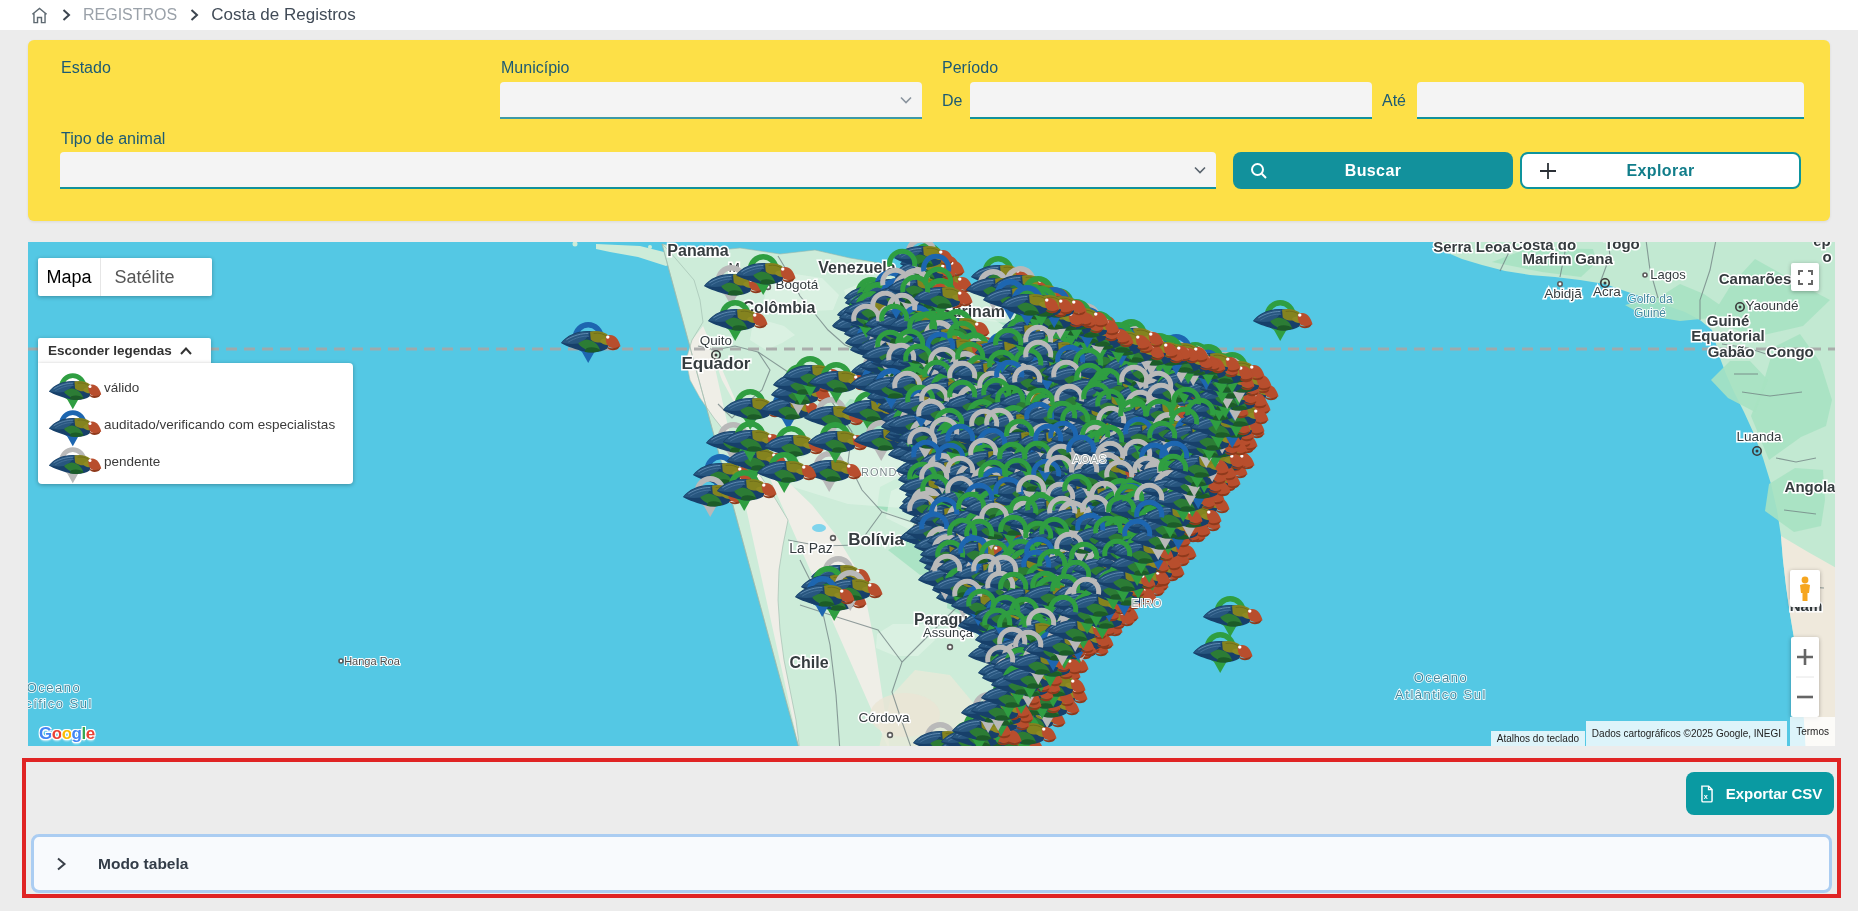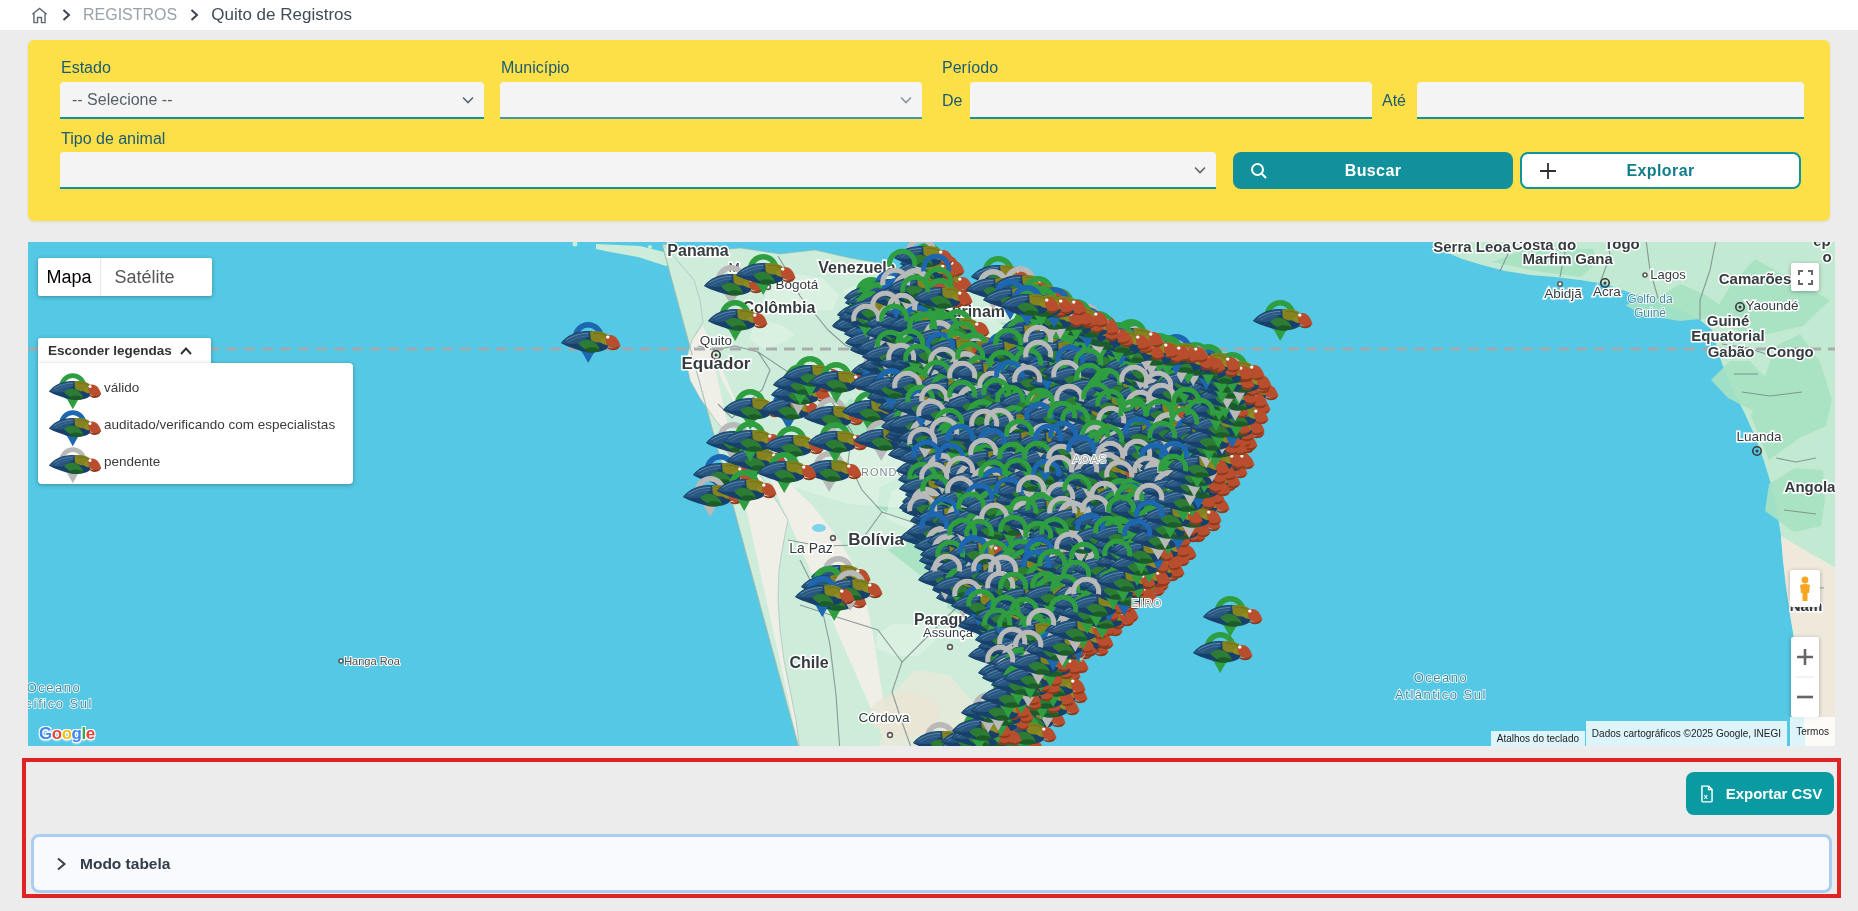--- a/index.html
+++ b/index.html
@@ -20,28 +20,24 @@
  <svg width="19" height="19" viewBox="0 0 24 24" fill="none" stroke="#5f6a72" stroke-width="1.8">
       <path d="M3 10.5 L12 3 L21 10.5 M5 9.5 V21 H9.5 V14.5 H14.5 V21 H19 V9.5"></path>
     </svg>
  <svg class="sep" width="10" height="14" viewBox="0 0 10 14" fill="none" stroke="#3c454f" stroke-width="2">
       <path d="M2.5,2 L8,7 L2.5,12"></path>
     </svg>
     <span>REGISTROS</span>
     <svg class="sep" width="10" height="14" viewBox="0 0 10 14" fill="none" stroke="#3c454f" stroke-width="2">
       <path d="M2.5,2 L8,7 L2.5,12"></path>
     </svg>
-    <span class="cur">Quito de Registros</span>
+    <span class="cur">Costa de Registros</span>
 </div>
 <div class="card">
  <div class="lbl" style="left:33px;top:19px">Estado</div>
- <div class="inp" style="left:32px;top:42px;width:424px">-- Selecione --
-   <svg class="chev" viewBox="0 0 12 12" fill="none" stroke="#5a646e" stroke-width="1.6">
-        <path d="M1,3.5 L6,8.5 L11,3.5"></path>
-      </svg></div>
  <div class="lbl" style="left:473px;top:19px">Município</div>
  <div class="inp" style="left:472px;top:42px;width:422px;border-bottom-color:#3d9aa6">
    <svg class="chev" viewBox="0 0 12 12" fill="none" stroke="#8a949e" stroke-width="1.6">
         <path d="M1,3.5 L6,8.5 L11,3.5"></path>
       </svg>
     </div>
  <div class="lbl" style="left:914px;top:19px">Período</div>
  <div class="lbl" style="left:914px;top:52px">De</div>
  <div class="inp" style="left:942px;top:42px;width:402px"></div>
  <div class="lbl" style="left:1354px;top:52px">Até</div>
@@ -1397,14 +1393,14 @@
 <div class="redbox">
   <div class="csv" style="right:3px"><svg width="18" height="18" viewBox="0 0 16 16" fill="none" stroke="#fff" style="margin-right:10px">
         <path d="M3.5,1 H9.5 L12.5,4 V14 A1,1 0 0 1 11.5,15 H4.5 A1,1 0 0 1 3.5,14 Z" stroke-width="1.3"></path>
         <path d="M9.3,1 V4.2 H12.5" stroke-width="1.1"></path>
         <text x="5.2" y="12" font-size="6.5" font-weight="bold" fill="#fff" stroke="none" font-family="Liberation Sans">x</text>
       </svg>Exportar CSV</div>
   <div class="tbl">
       <svg width="14" height="14" viewBox="0 0 14 14" fill="none" stroke="#3a4049" stroke-width="2">
         <path d="M4,1.5 L10.5,7 L4,12.5"></path>
       </svg>
-    <span style="margin-left:12px;font-size:15.5px;font-weight:bold;color:#333c48">Modo tabela</span>
+    <span style="margin-left:30px;font-size:15.5px;font-weight:bold;color:#333c48">Modo tabela</span>
     </div>
 </div>
 </body></html>

